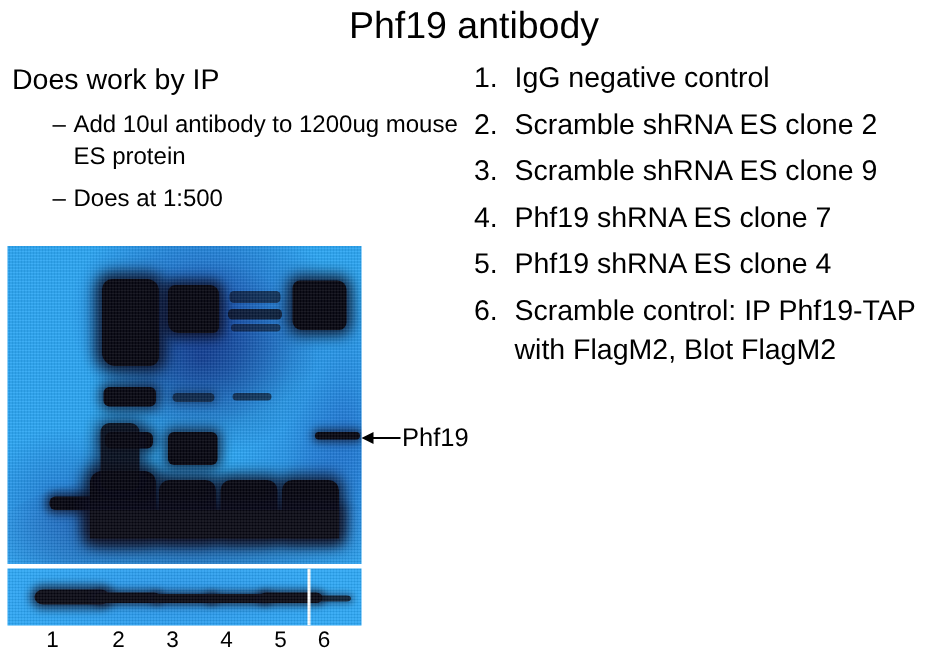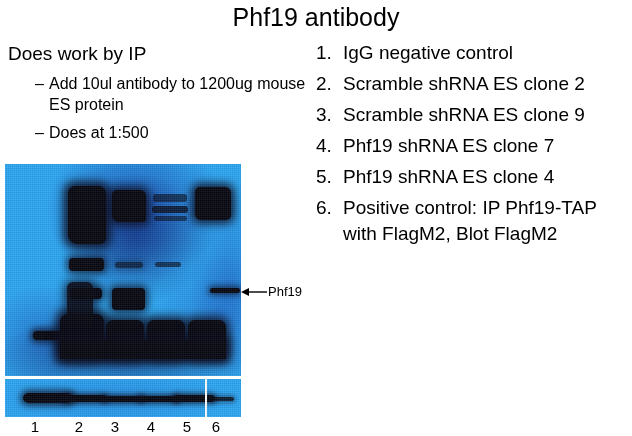--- a/index.html
+++ b/index.html
@@ -135,21 +135,21 @@
   }
   #phf19-arrow-svg {
     position: absolute;
     left: 0;
     top: 2px;
   }
   #phf19-annotation-label {
     position: absolute;
     left: 27px;
     top: 0;
-    font-size: 13px;
+    font-size: 17px;
     line-height: 18px;
     white-space: nowrap;
   }
 
   
   #right-list {
     position: absolute;
     left: 316px;
     top: 40px;
     width: 316px;
@@ -286,16 +286,16 @@
     <span class="list-text">Phf19 shRNA ES clone 7</span>
   </div>
 
   <div class="list-item">
     <span class="list-number">5.</span>
     <span class="list-text">Phf19 shRNA ES clone 4</span>
   </div>
 
   <div class="list-item">
     <span class="list-number">6.</span>
-    <span class="list-text">Positive control: IP Phf19-TAP with FlagM2, Blot FlagM2</span>
+    <span class="list-text">Scramble control: IP Phf19-TAP with FlagM2, Blot FlagM2</span>
   </div>
 
 </div>
 
 </body></html>

